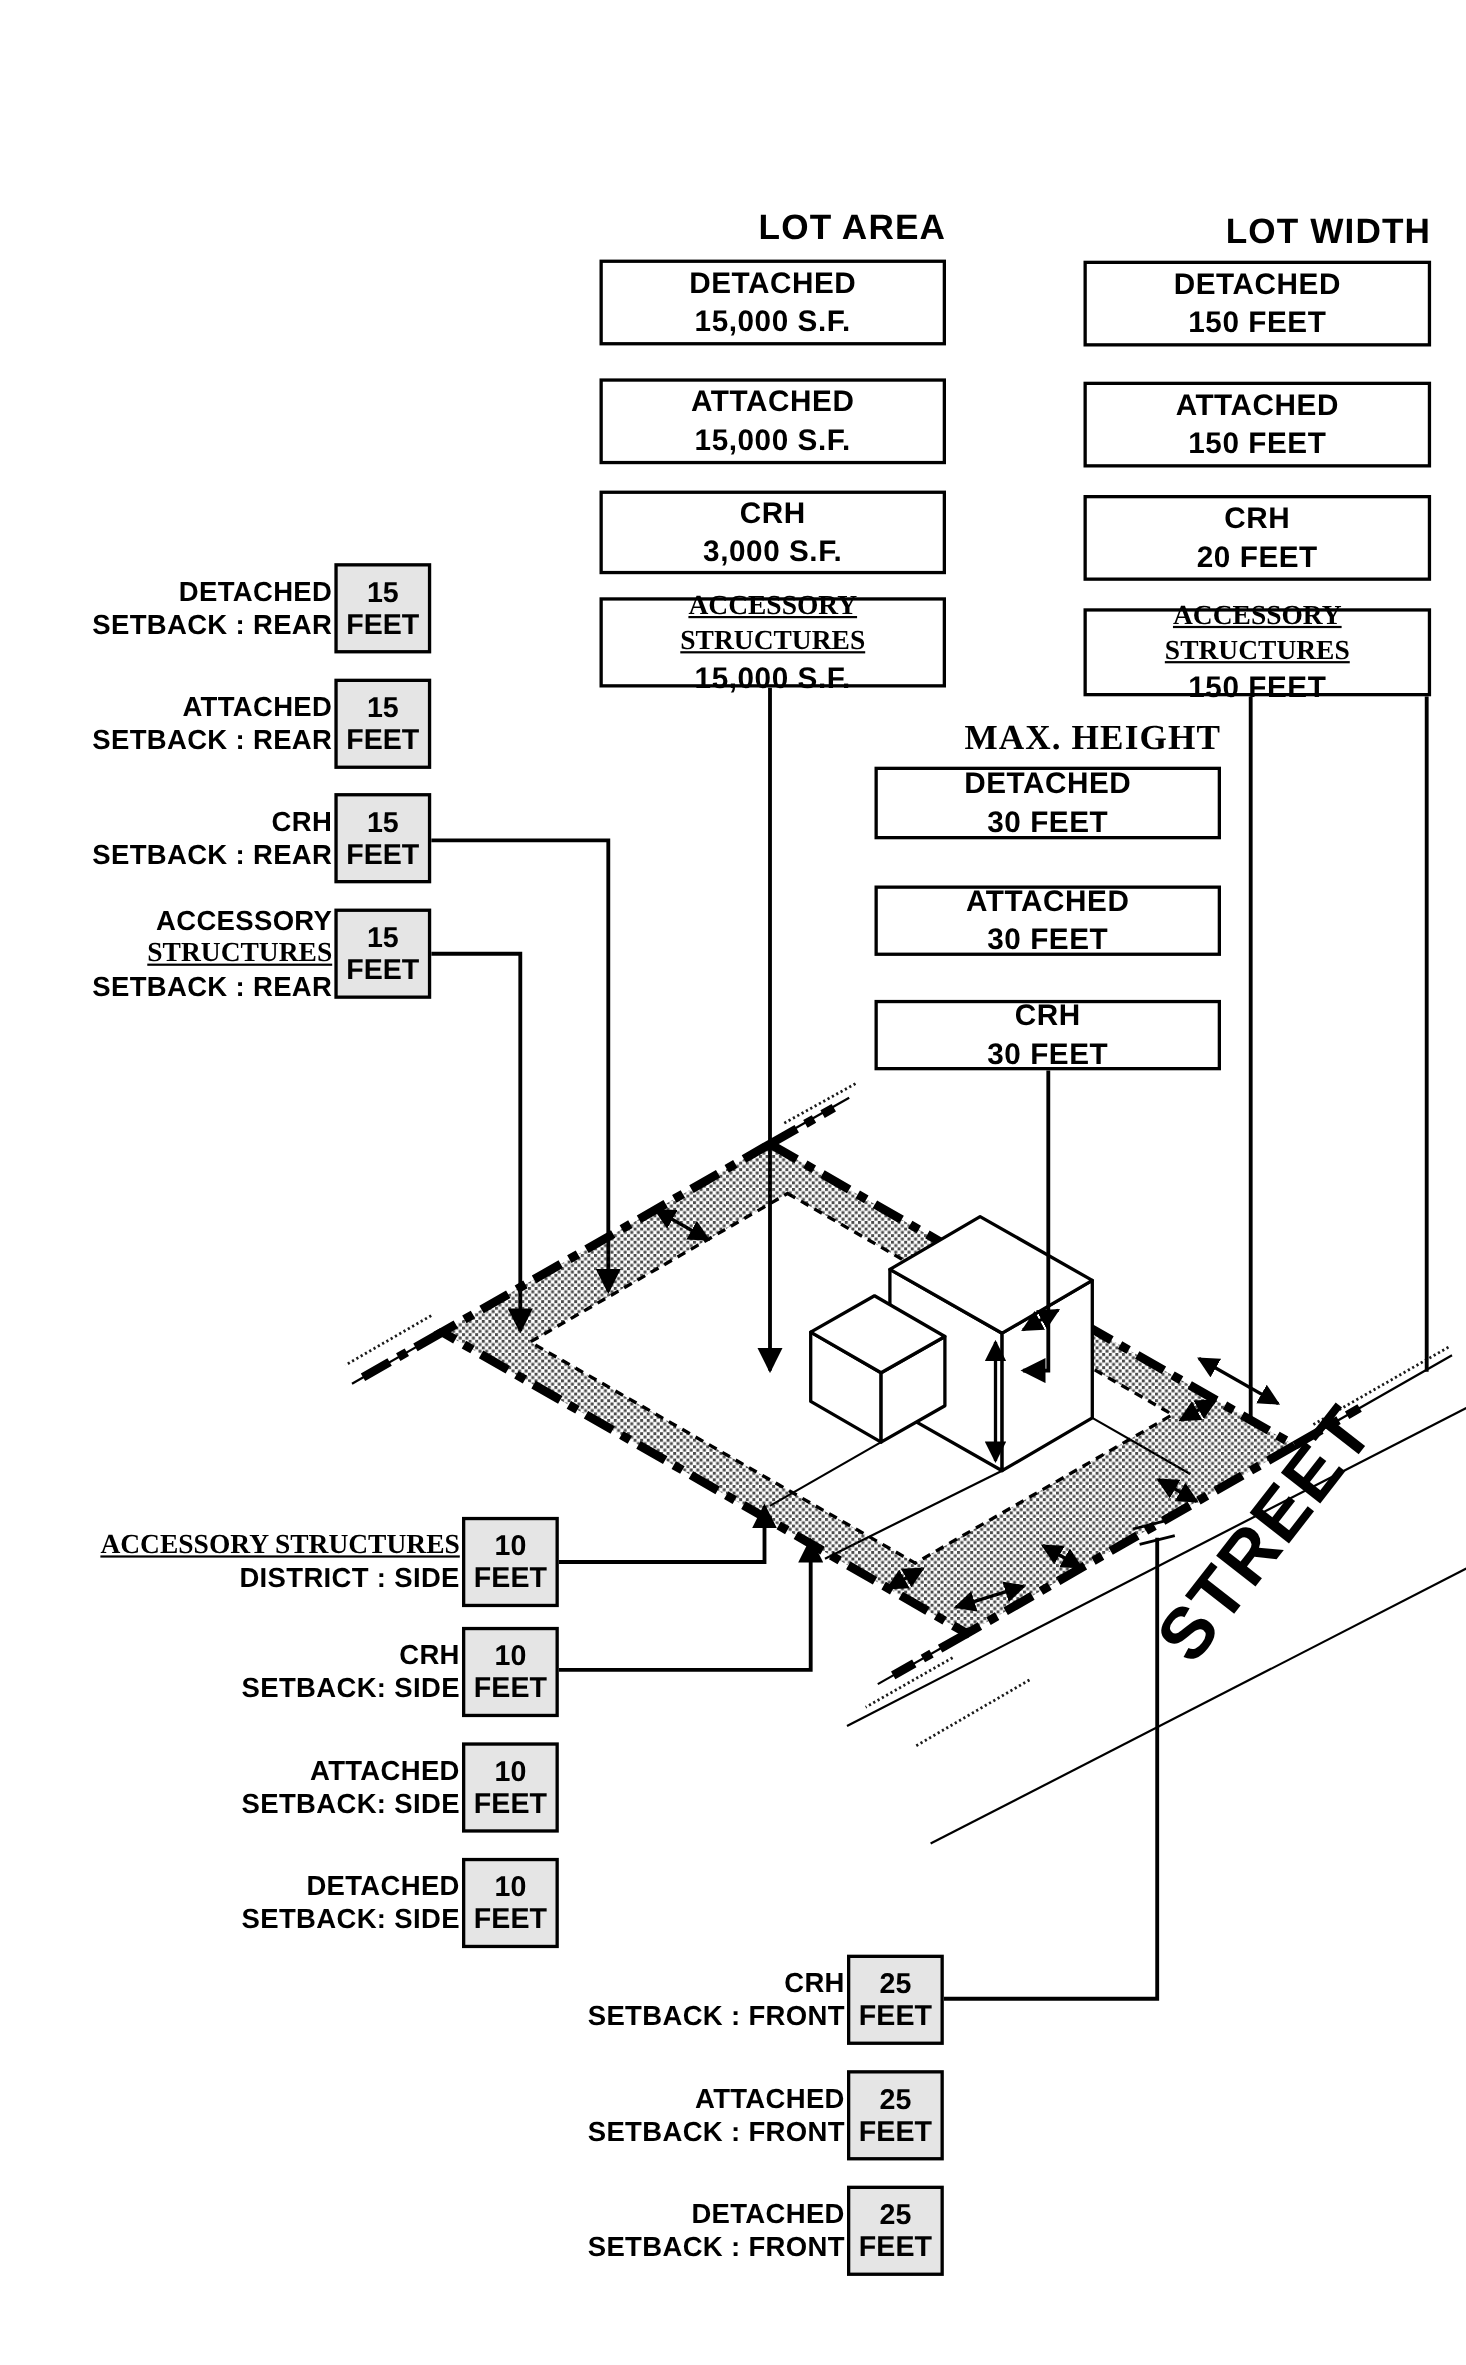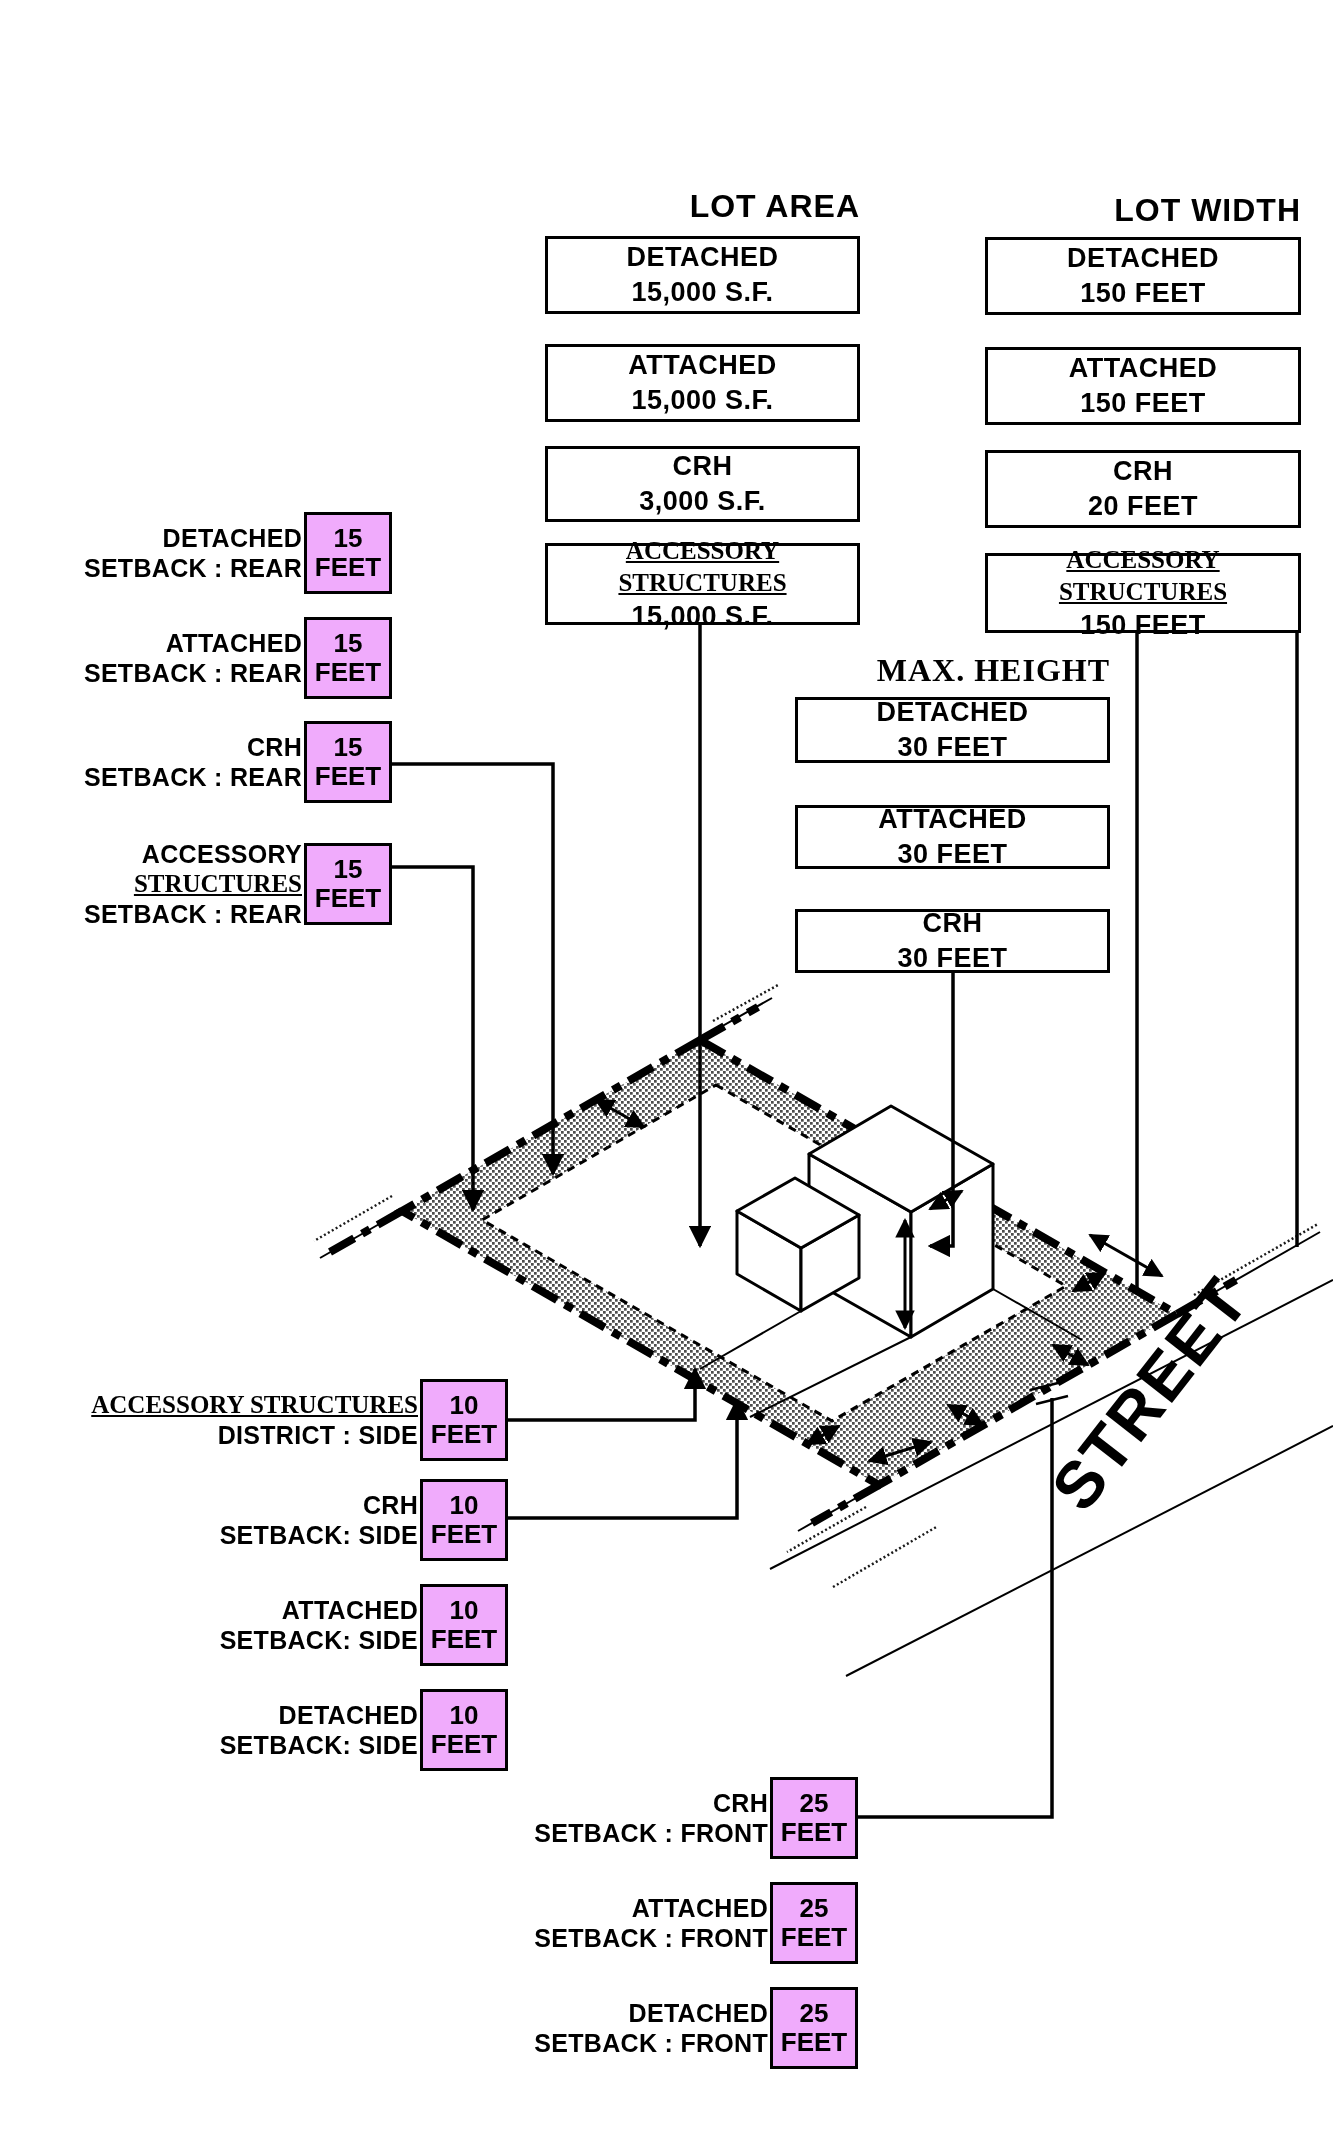--- a/index.html
+++ b/index.html
@@ -54,21 +54,21 @@
     font-weight: bold;
     font-size: 25px;
     line-height: 1.2;
     letter-spacing: 0.3px;
   }
   .vbox {
     flex: none;
     width: 88px; height: 82px;
     margin-left: 2px;
     border: 3px solid #000;
-    background: #f0abfc;
+    background: #e5e5e5;
     display: flex; flex-direction: column;
     align-items: center; justify-content: center;
     font-weight: bold;
     font-size: 26px;
     line-height: 1.12;
   }
   svg.diagram { position: absolute; left: 0; top: 0; }
   .darr { marker-start: url(#ah); marker-end: url(#ah); }
   .aend { marker-end: url(#ah); }
   .street-text {
@@ -252,21 +252,21 @@
   <div class="callout" style="left:55px;top:720px;width:337px;height:84px;">
     <div class="lbl">
       <div>CRH</div>
       <div>SETBACK : REAR</div>
     </div>
     <div class="vbox">
       <div>15</div>
       <div>FEET</div>
     </div>
   </div>
-  <div class="callout" style="left:55px;top:840px;width:337px;height:88px;">
+  <div class="callout" style="left:55px;top:823px;width:337px;height:88px;">
     <div class="lbl">
       <div>ACCESSORY</div>
       <div class="serif">STRUCTURES</div>
       <div>SETBACK : REAR</div>
     </div>
     <div class="vbox">
       <div>15</div>
       <div>FEET</div>
     </div>
   </div>

